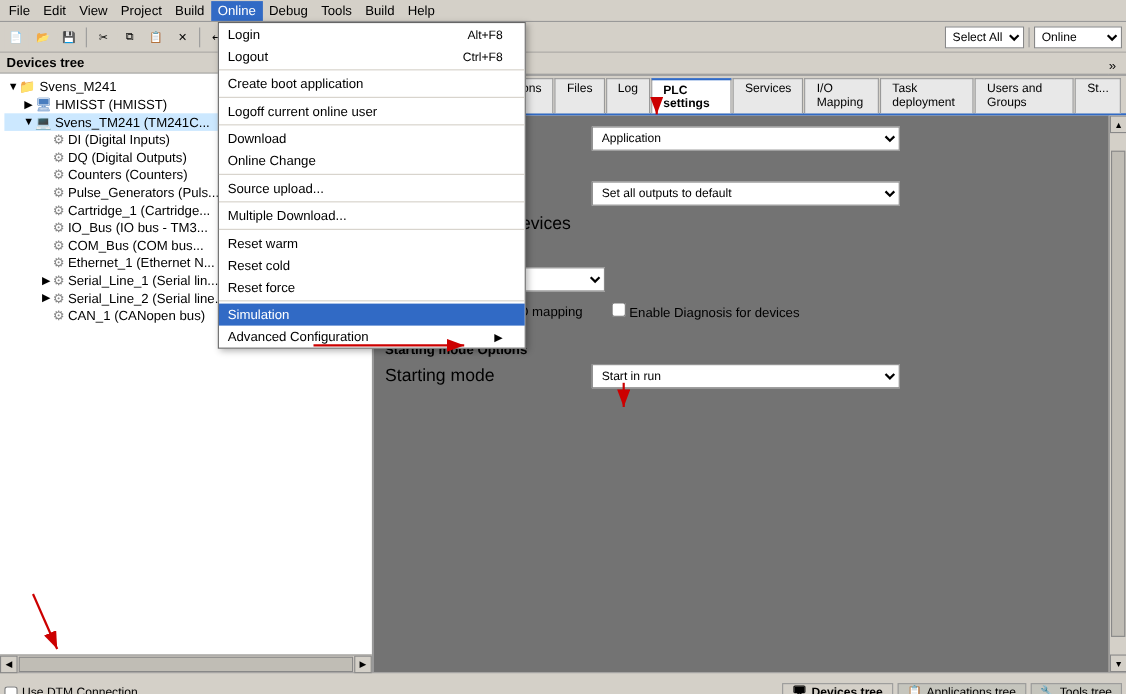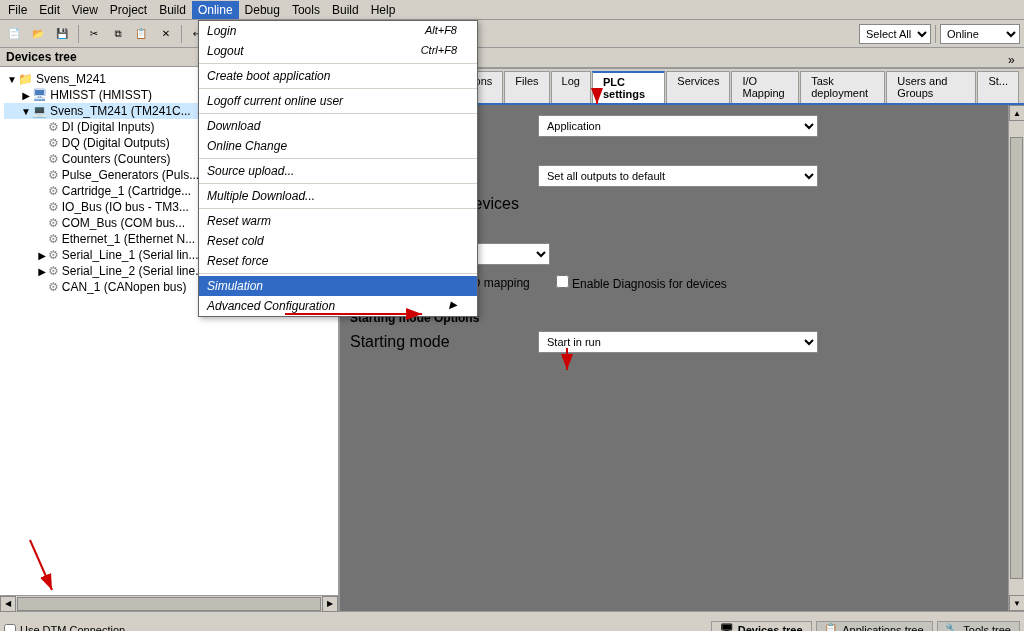--- a/index.html
+++ b/index.html
@@ -222,24 +222,23 @@
       border: 1px solid #666;
       box-shadow: 2px 2px 6px rgba(0,0,0,0.3);
       min-width: 280px;
       z-index: 200;
       pointer-events: all;
     }
     .dropdown-item {
       padding: 3px 20px 3px 8px;
       cursor: pointer;
       display: flex;
-      align-items: flex-start;
+      align-items: flex-end;
       justify-content: space-between;
       font-size: 12px;
-      font-style: italic;
     }
     .dropdown-item.active { background: #316ac5; color: white; }
     .dropdown-separator {
       height: 1px;
       background: #d4d0c8;
       margin: 2px 0;
     }
     .dropdown-shortcut {
       font-size: 11px;
       color: inherit;

